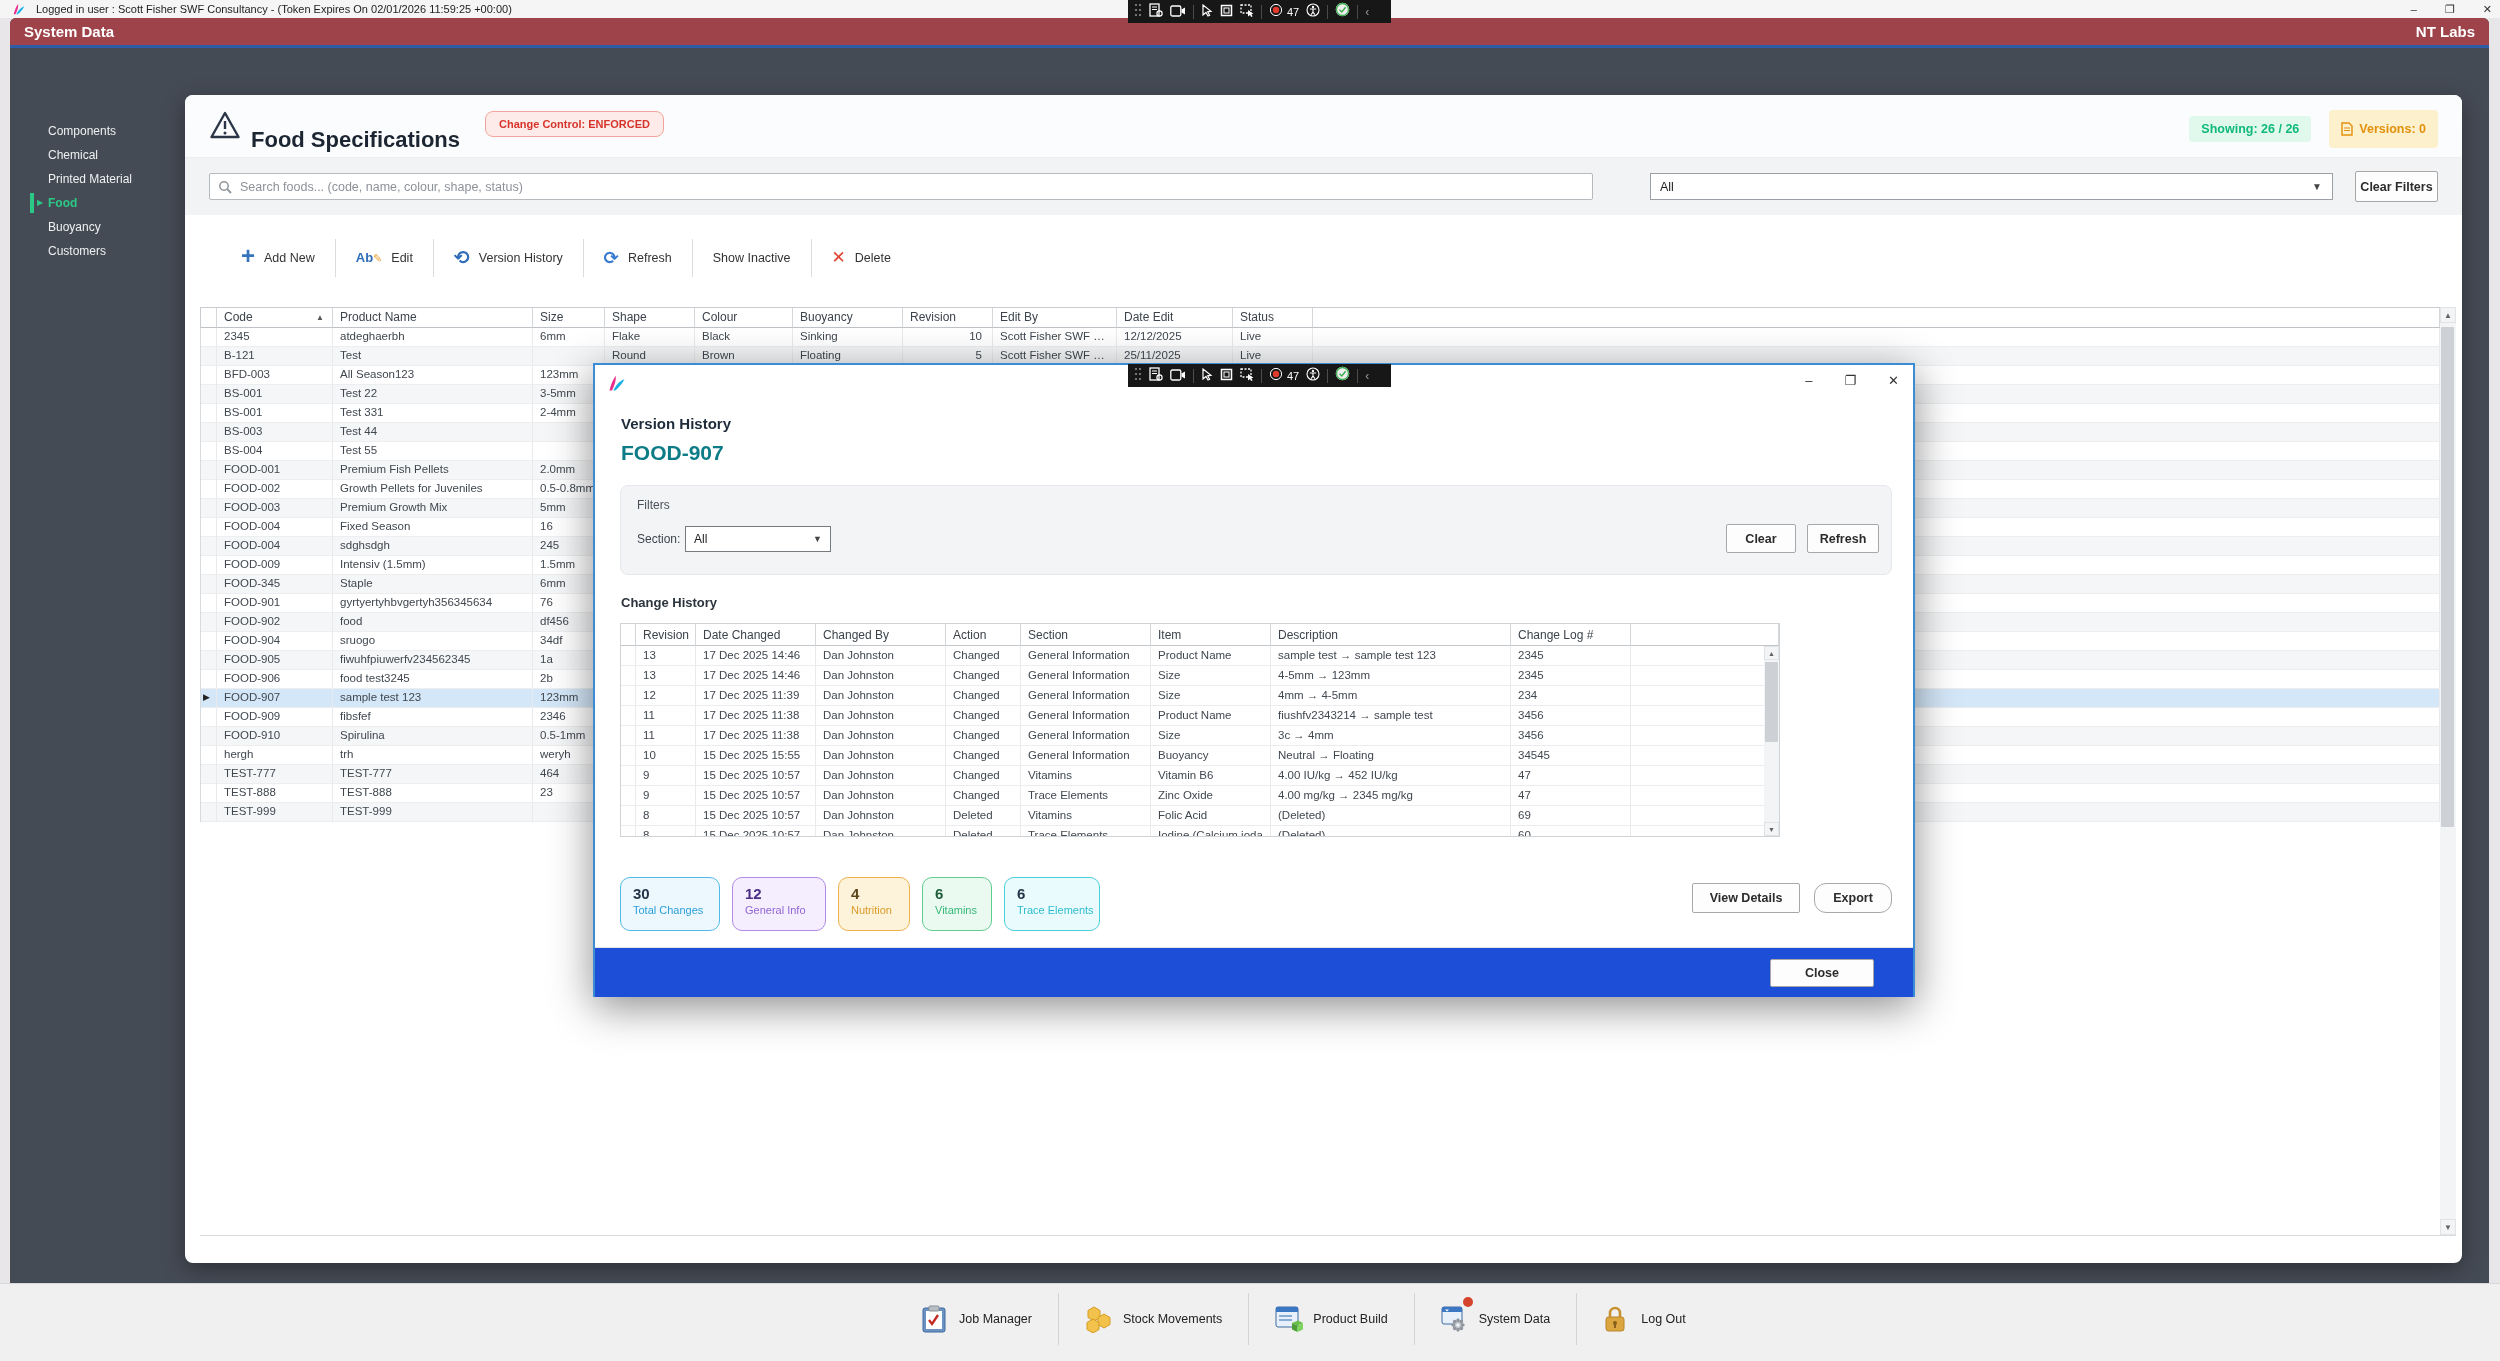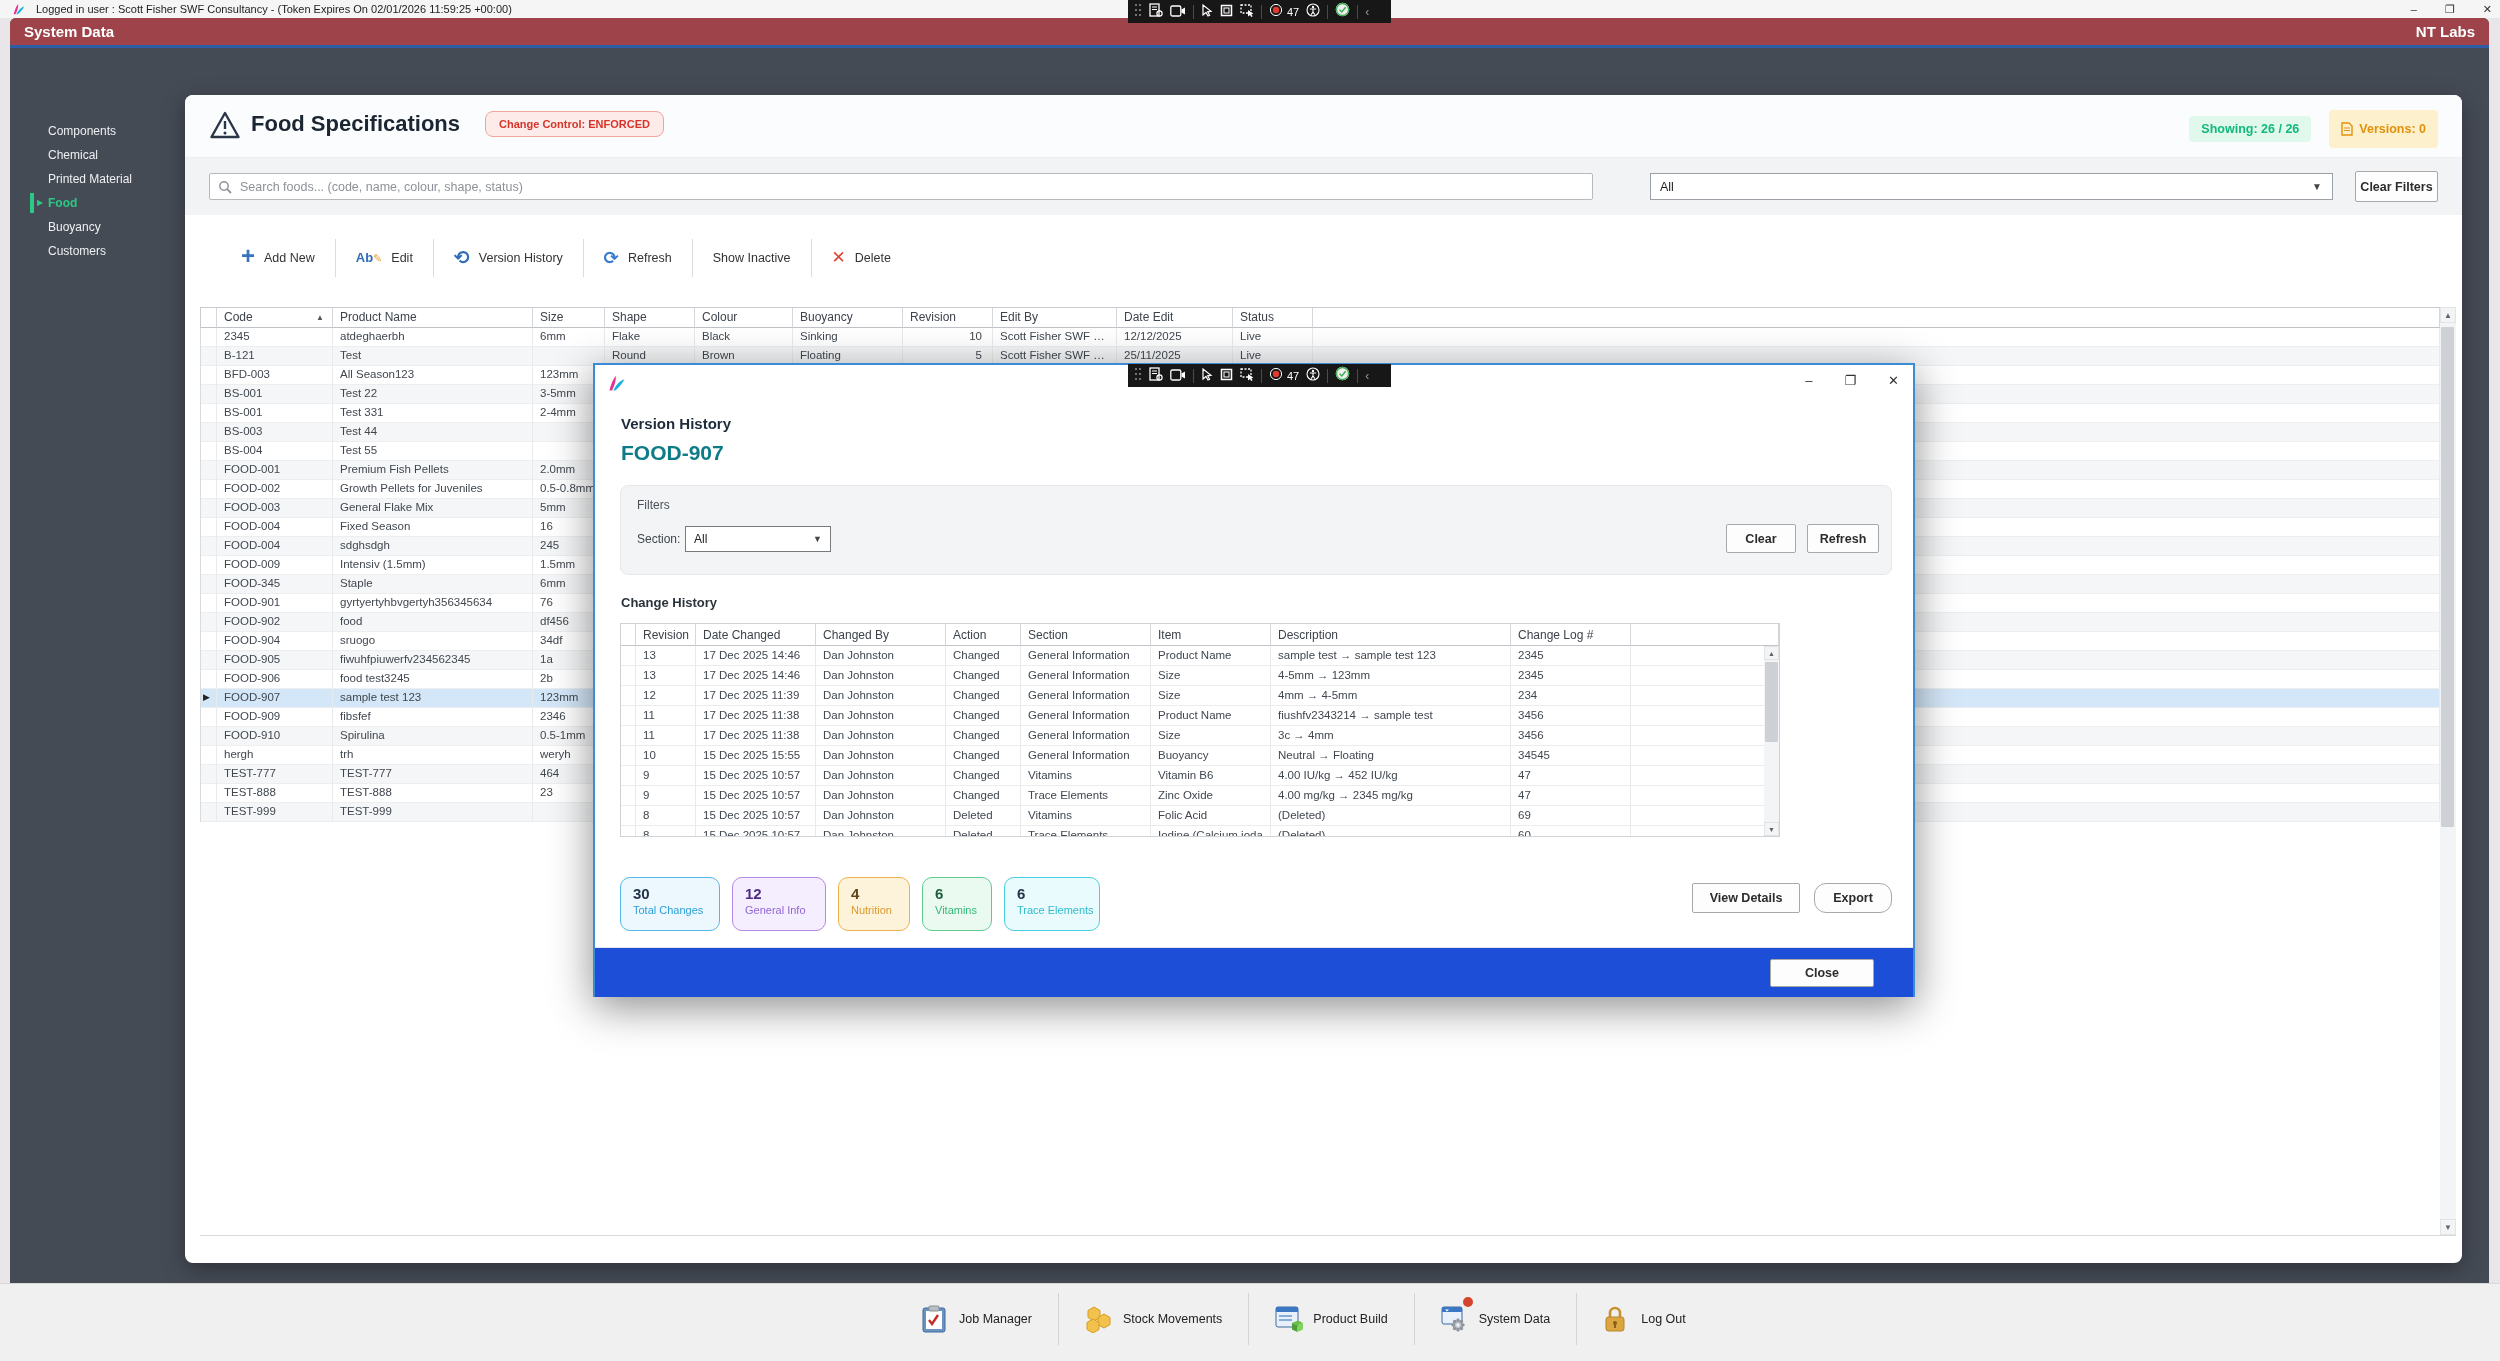--- a/index.html
+++ b/index.html
@@ -34,21 +34,21 @@
   .side-item .bar { display:none; position:absolute; left:-18px; top:2px; width:4px; height:20px; background:#2bc985; }
   .side-item .arrow { display:none; position:absolute; left:-11px; top:7px; font-size:8px; color:#2bc985; }
   .side-item.active { color:#2bc985; font-weight:700; }
   .side-item.active .bar, .side-item.active .arrow { display:block; }
 
   
   .card { position:absolute; left:175px; top:77px; width:2277px; height:1168px; background:#fff; border-radius:8px; box-shadow:0 6px 22px rgba(0,0,0,.35); }
 
   .card-header { position:absolute; left:0; top:0; width:100%; height:63px; background:#fbfcfd; border-bottom:1px solid #eceef0; border-radius:8px 8px 0 0; }
   .warn-icon { position:absolute; left:24px; top:15px; }
-  .page-title { position:absolute; left:66px; top:16px; font-size:22px; font-weight:700; color:#1c2633; }
+  .page-title { position:absolute; left:66px; top:32px; font-size:22px; font-weight:700; color:#1c2633; }
   .cc-badge { position:absolute; left:300px; top:16px; font-size:11px; font-weight:700; color:#d6342b; background:#fcebe9; border:1.5px solid #f0a49b; border-radius:8px; padding:6px 13px; }
   .header-badges { position:absolute; right:24px; top:15px; display:flex; gap:18px; align-items:center; }
   .showing-badge { font-size:12.5px; font-weight:700; color:#10b97d; background:#e1f8ec; border-radius:4px; padding:6px 12px; }
   .versions-badge { font-size:12.5px; font-weight:700; color:#e2910c; background:#fdf0cd; border-radius:4px; padding:12px 12px; display:flex; align-items:center; gap:6px; }
 
   .search-band { position:absolute; left:0; top:63px; width:100%; height:57px; background:#f1f3f5; }
   .search-box { position:absolute; left:24px; top:15px; width:1384px; height:27px; background:#fff; border:1px solid #b5babe; border-radius:2px; display:flex; align-items:center; }
   .search-box svg { margin-left:8px; }
   .search-placeholder { margin-left:8px; font-size:12.5px; color:#8d9298; }
   .band-dropdown { position:absolute; left:1465px; top:15px; width:683px; height:27px; background:#fff; border:1px solid #9aa0a5; display:flex; align-items:center; font-size:12.5px; color:#1f1f1f; padding-left:9px; }
@@ -457,21 +457,21 @@
     <div class="td"></div>
     <div class="td num"></div>
     <div class="td"></div>
     <div class="td"></div>
     <div class="td"></div>
     <div class="td"></div>
   </div>
             <div class="t-row f-grid">
     <div class="td sel"></div>
     <div class="td">FOOD-003</div>
-    <div class="td">General Flake Mix</div>
+    <div class="td">Premium Growth Mix</div>
     <div class="td">5mm</div>
     <div class="td"></div>
     <div class="td"></div>
     <div class="td"></div>
     <div class="td num"></div>
     <div class="td"></div>
     <div class="td"></div>
     <div class="td"></div>
     <div class="td"></div>
   </div>

